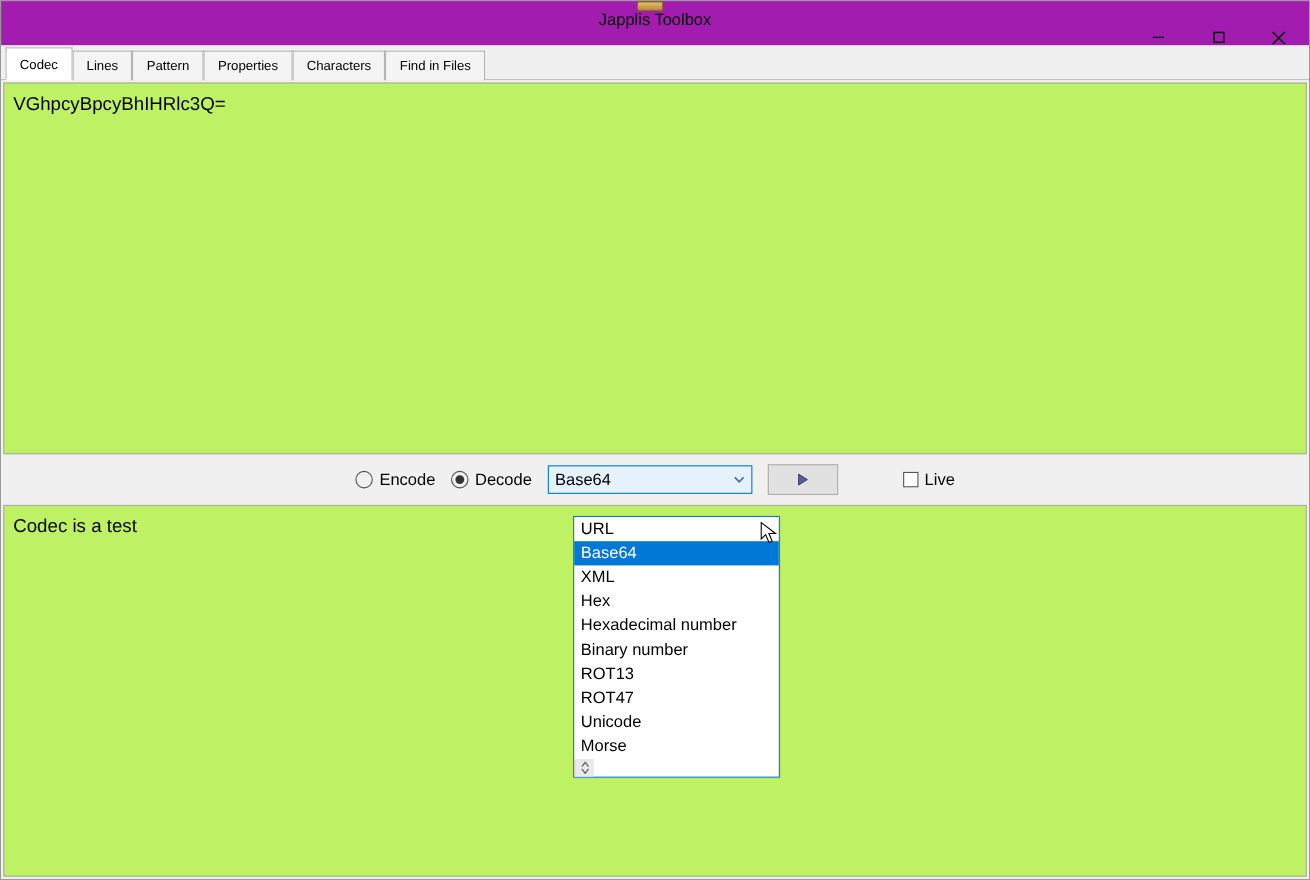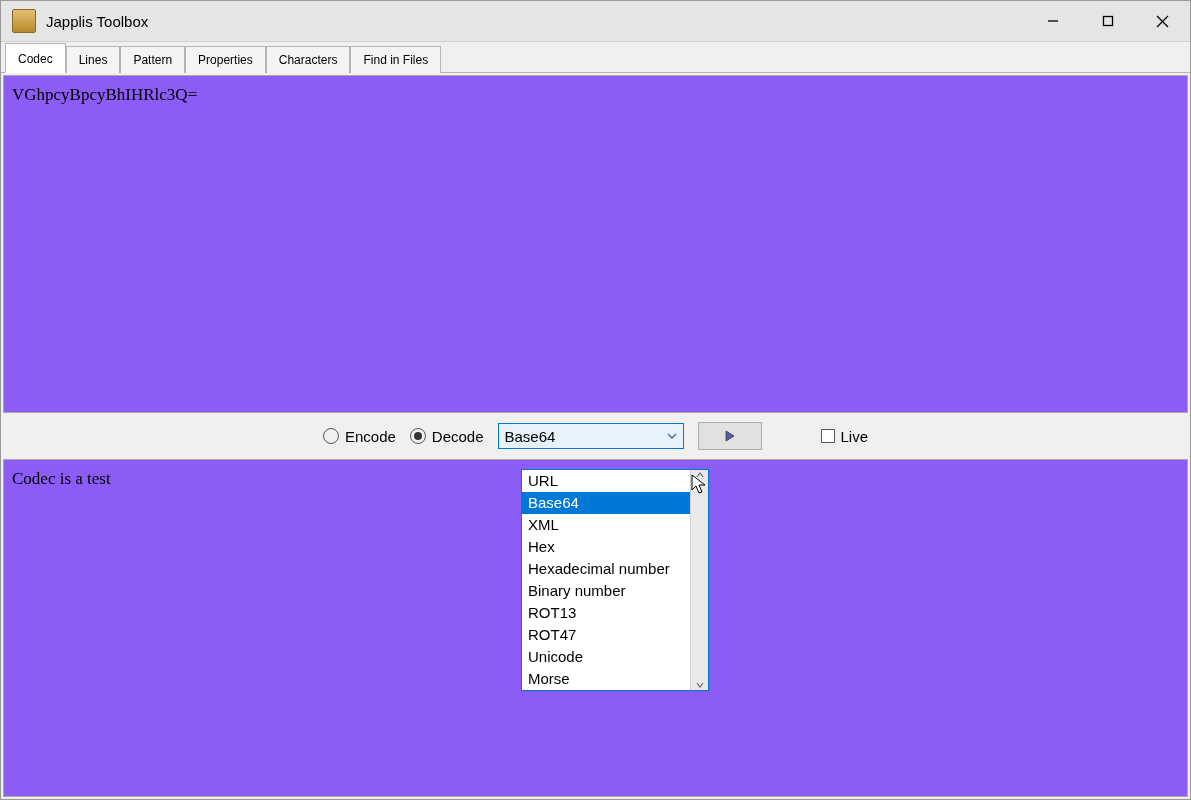--- a/index.html
+++ b/index.html
@@ -1,43 +1,43 @@
 <!DOCTYPE html>
 <html><head>
 <meta charset="utf-8">
 <style>
   * { box-sizing: border-box; }
   html, body { margin:0; padding:0; font-family: "Segoe UI", Tahoma, sans-serif; font-size:15px; color:#000; background:#fff; }
   .window { width:1191px; height:800px; border:1px solid #999; display:flex; flex-direction:column; background:#fff; position:relative;}
-  .titlebar { height:40px; display:flex; align-items:center; padding:0 0 0 11px; background:#e5e5e5; }
+  .titlebar { height:40px; display:flex; align-items:center; padding:0 0 0 0; background:#a21caf;flex-direction:column; }
   .app-icon { width:24px; height:24px; background:linear-gradient(#e2c073,#b98a2d); border:1px solid #8a6a20; border-radius:2px; margin-right:10px;}
   .title-text { font-size:15px; }
   .win-controls { margin-left:auto; display:flex; height:100%; }
   .win-btn { width:55px; display:flex; align-items:center; justify-content:center; }
   .win-btn svg { display:block; }
   .menubar { height:30px; display:flex; align-items:center; padding:0 8px; gap:18px; font-size:16px; }
   .menu-item { cursor:default; }
   .tabs-row { display:flex; align-items:flex-end; background:#f0f0f0; border-top:1px solid #d0d0d0; border-bottom:1px solid #b5b5b5; padding-left:4px;}
   .tab { padding:6px 12px 6px 12px; border:1px solid #b5b5b5; border-bottom:none; background:#f4f4f4; margin-right:0; margin-top:3px; font-size:12px; cursor:default; position:relative; top:1px;}
   .tab.active { background:#fff; border-bottom:1px solid #fff; margin-top:0; padding-top:8px;}
   .content { flex:1; display:flex; flex-direction:column; background:#f0f0f0; overflow:hidden;}
-  .textpane { background:#8b5cf6; border:1px solid #aaa; margin:2px 2px; padding:8px; font-family: Liberation Serif, serif; font-size:17px; line-height:1.35; white-space:pre; overflow:auto;}
+  .textpane { background:#bef264; border:1px solid #aaa; margin:2px 2px; padding:8px; font-family: Liberation Sans, sans-serif; font-size:17px; line-height:1.35; white-space:pre; overflow:auto;}
   .input-pane { flex:1; min-height:100px;}
   .output-pane { flex:1; min-height:100px;}
   .toolbar { height:42px; display:flex; align-items:center; justify-content:center; gap:14px; background:#f0f0f0; padding:0 10px; position:relative;}
   .radio { display:inline-flex; align-items:center; gap:6px; cursor:default;}
   .radio-circle { width:16px; height:16px; border:1.5px solid #555; border-radius:50%; display:flex; align-items:center; justify-content:center;}
   .radio-dot { width:8px; height:8px; background:#333; border-radius:50%;}
   .combo { width:186px; height:26px; border:1px solid #0078d7; background:#e5f1fb; display:flex; align-items:center; padding:0 6px; font-size:15px; justify-content:space-between;}
   .combo-arrow svg { display:block;}
   .run-btn { width:64px; height:28px; border:1px solid #adadad; background:#e1e1e1; display:flex; align-items:center; justify-content:center;}
   .checkbox { display:inline-flex; align-items:center; gap:6px;margin-left:45px;}
   .cb-box { width:14px; height:14px; border:1.5px solid #555; background:#fff;}
   .dropdown-list { position:absolute; left:520px; top:468px; width:188px; border:1px solid #0078d7; background:#fff; z-index:100; box-shadow:1px 1px 0 rgba(0,0,0,0.05);}
-  .dropdown-inner { display:flex; }
+  .dropdown-inner { display:flex;flex-direction:column; }
   .dd-items { flex:1; }
   .dd-item { padding:1px 6px; font-size:15px; line-height:20px; cursor:default;}
   .dd-item.selected { background:#0078d7; color:#fff;}
   .dd-scroll { width:18px; background:#e9e9e9; border-left:1px solid #d0d0d0; display:flex; flex-direction:column; align-items:center; justify-content:space-between; padding:2px 0;}
   .dd-scroll svg { display:block;}
   .cursor { position:absolute; left:690px; top:473px; z-index:200; pointer-events:none;}
 </style>
 </head>
 <body>
 

